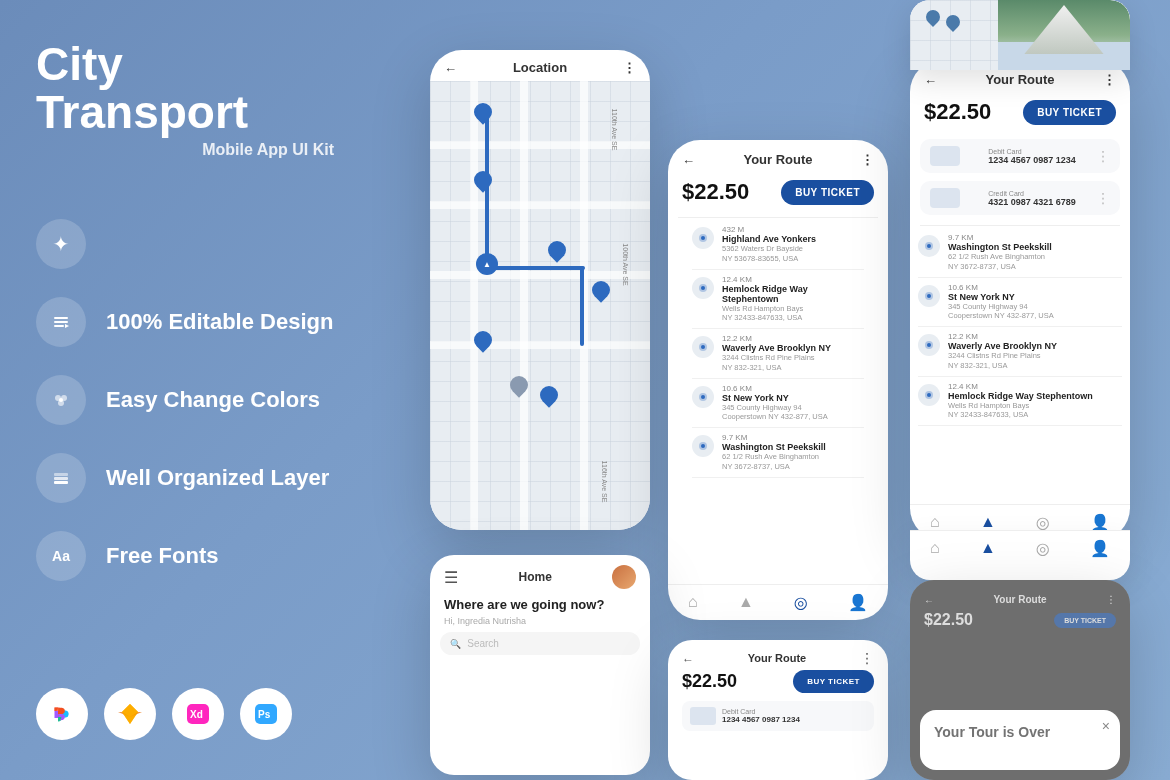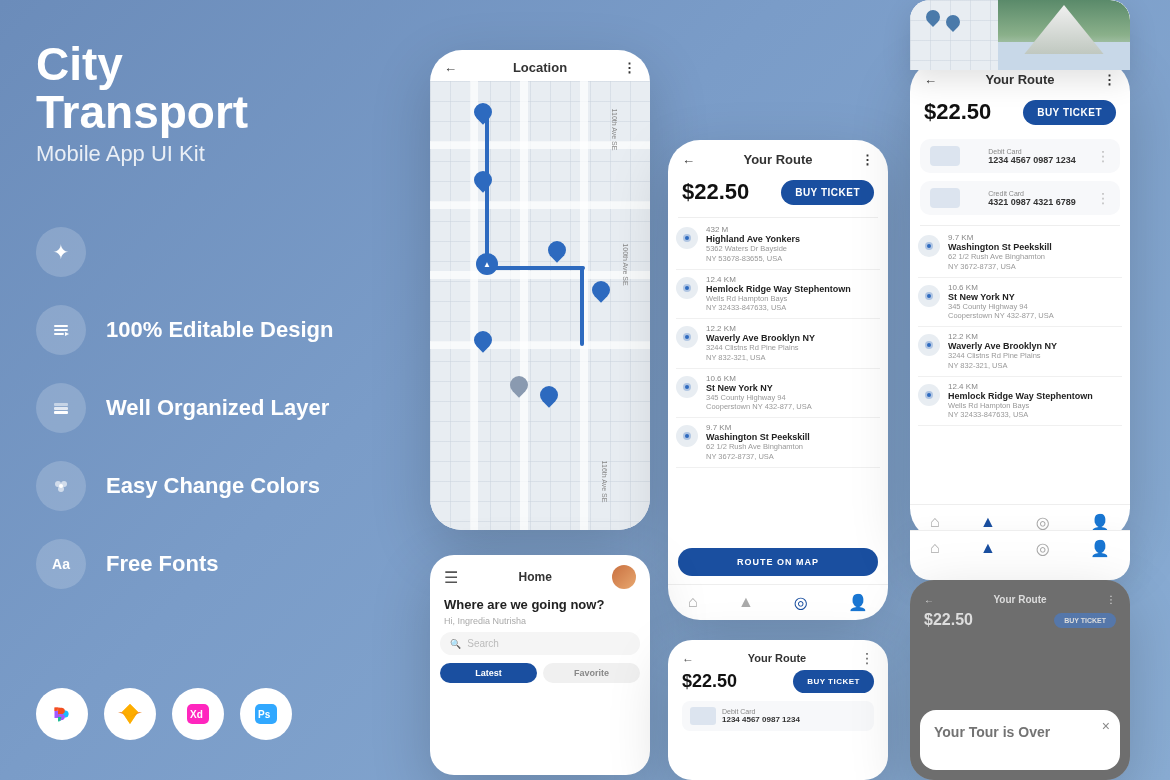--- a/index.html
+++ b/index.html
@@ -24,24 +24,25 @@
       justify-content: flex-start;
     }
     .brand-title {
       font-size: 46px;
       font-weight: 900;
       color: #fff;
       line-height: 1.05;
       margin-bottom: 4px;
     }
     .brand-subtitle {
-      font-size: 22px;
-      font-weight: 400;
+      font-size: 16px;
+      font-weight: 700;
       color: rgba(255,255,255,0.85);
       margin-bottom: 60px;
+      text-align: right;
     }
     .feature-list {
       display: flex;
       flex-direction: column;
       gap: 28px;
     }
     .feature-item {
       display: flex;
       align-items: center;
       gap: 20px;
@@ -202,21 +203,21 @@
       border-radius: 20px;
       padding: 7px 14px;
       font-size: 10px;
       font-weight: 700;
       letter-spacing: 0.5px;
       cursor: pointer;
     }
     .route-stops {
       flex: 1;
       overflow: hidden;
-      padding: 0 8px;
+      padding: 0 24px;
     }
     .route-stop-item {
       display: flex;
       gap: 8px;
       align-items: flex-start;
       padding: 5px 0;
       border-bottom: 1px solid #f0f0f0;
     }
     .stop-icon {
       width: 22px;
@@ -392,37 +393,37 @@
           <rect x="3" y="9" width="14" height="2" rx="1" fill="white"></rect>
           <rect x="3" y="13" width="10" height="2" rx="1" fill="white"></rect>
           <path d="M14 12l4 2-4 2v-4z" fill="white"></path>
         </svg>
       </div>
       <span class="feature-label">100% Editable Design</span>
     </div>
     <div class="feature-item">
       <div class="feature-icon-circle">
         <svg width="20" height="20" viewBox="0 0 20 20" fill="none">
-          <rect x="3" y="5" width="14" height="3" rx="1" fill="white" opacity="0.5"></rect>
-          <rect x="3" y="9" width="14" height="3" rx="1" fill="white" opacity="0.75"></rect>
-          <rect x="3" y="13" width="14" height="3" rx="1" fill="white"></rect>
-        </svg>
-      </div>
-      <span class="feature-label">Well Organized Layer</span>
-    </div>
-    <div class="feature-item">
-      <div class="feature-icon-circle">
-        <svg width="20" height="20" viewBox="0 0 20 20" fill="none">
           <circle cx="7" cy="8" r="3" fill="white" opacity="0.6"></circle>
           <circle cx="13" cy="8" r="3" fill="white" opacity="0.6"></circle>
           <circle cx="10" cy="13" r="3" fill="white" opacity="0.6"></circle>
           <circle cx="10" cy="10" r="2" fill="white"></circle>
         </svg>
       </div>
       <span class="feature-label">Easy Change Colors</span>
+    </div>
+    <div class="feature-item">
+      <div class="feature-icon-circle">
+        <svg width="20" height="20" viewBox="0 0 20 20" fill="none">
+          <rect x="3" y="5" width="14" height="3" rx="1" fill="white" opacity="0.5"></rect>
+          <rect x="3" y="9" width="14" height="3" rx="1" fill="white" opacity="0.75"></rect>
+          <rect x="3" y="13" width="14" height="3" rx="1" fill="white"></rect>
+        </svg>
+      </div>
+      <span class="feature-label">Well Organized Layer</span>
     </div>
     <div class="feature-item">
       <div class="feature-icon-circle" style="font-size:14px;font-weight:700;">Aa</div>
       <span class="feature-label">Free Fonts</span>
     </div>
   </div>
 
   <div class="tool-icons-row">
     <div class="tool-icon-circle tool-figma">
       <svg width="22" height="22" viewBox="0 0 22 22">
@@ -591,21 +592,20 @@
               <circle cx="6" cy="6" r="2" fill="#2d6abf"></circle>
             </svg>
           </div>
         <div class="stop-info">
           <div class="stop-km">9.7 KM</div>
           <div class="stop-name">Washington St Peekskill</div>
           <div class="stop-addr">62 1/2 Rush Ave Binghamton<br>NY 3672-8737, USA</div>
         </div>
       </div>
     </div>
-    <button class="route-on-map-btn">ROUTE ON MAP</button>
     <div class="phone-bottom-nav">
       <span class="nav-icon">⌂</span>
       <span class="nav-icon">▲</span>
       <span class="nav-icon active">◎</span>
       <span class="nav-icon">👤</span>
     </div>
   </div>
 </div>
 
 <div class="phone-mockup phone-route-right">
@@ -728,24 +728,20 @@
       <span style="font-size:16px;color:#555;">☰</span>
       <span class="home-title">Home</span>
       <div class="home-avatar"></div>
     </div>
     <div class="home-greeting">Where are we going now?</div>
     <div class="home-subtext">Hi, Ingredia Nutrisha</div>
     <div class="home-search">
       <span style="color:#bbb;">🔍</span>
       <span style="color:#bbb;font-size:10px;">Search</span>
     </div>
-    <div class="home-tabs">
-      <div class="home-tab active">Latest</div>
-      <div class="home-tab inactive">Favorite</div>
-    </div>
   </div>
 </div>
 
 <div class="phone-mockup phone-route-bottom">
   <div style="display:flex;flex-direction:column;height:100%;padding:10px 14px 6px;">
     <div style="display:flex;align-items:center;justify-content:space-between;margin-bottom:4px;">
       <span style="font-size:12px;color:#555;">←</span>
       <span style="font-size:11px;font-weight:600;color:#333;">Your Route</span>
       <span style="font-size:14px;color:#555;">⋮</span>
     </div>

